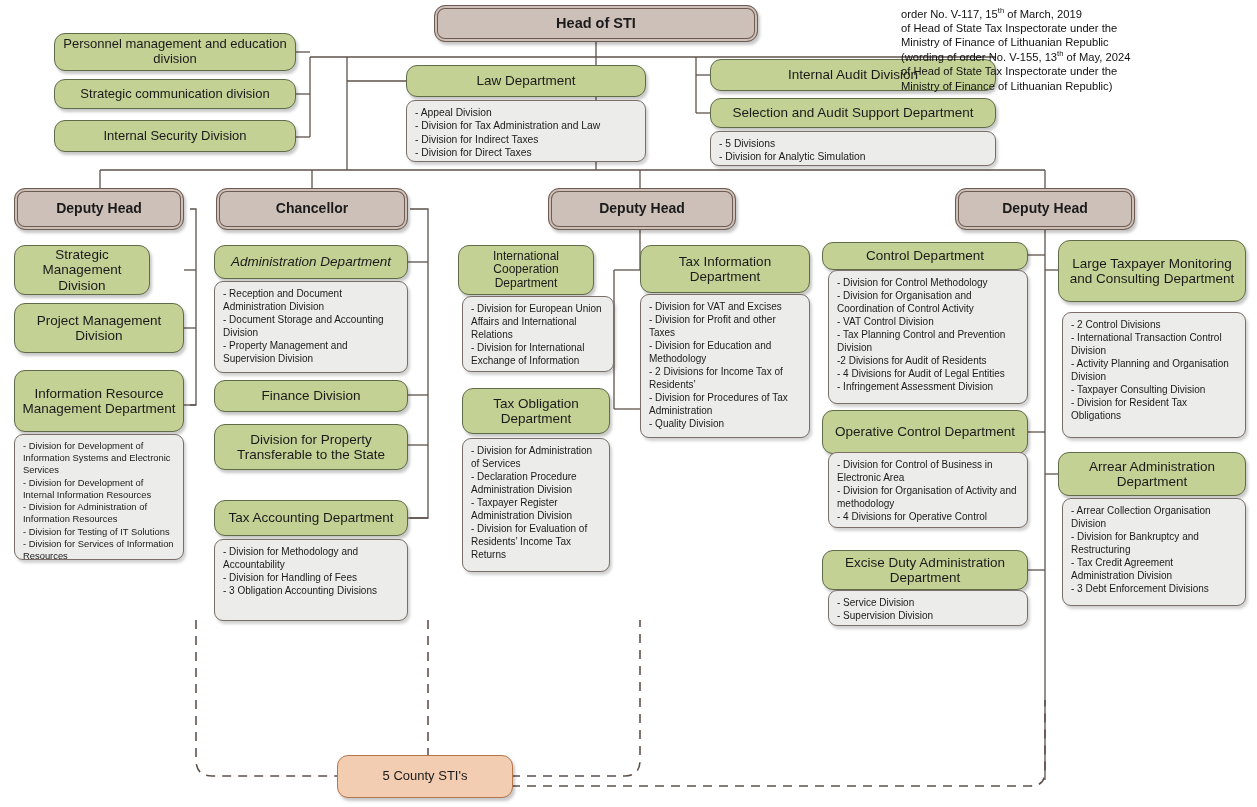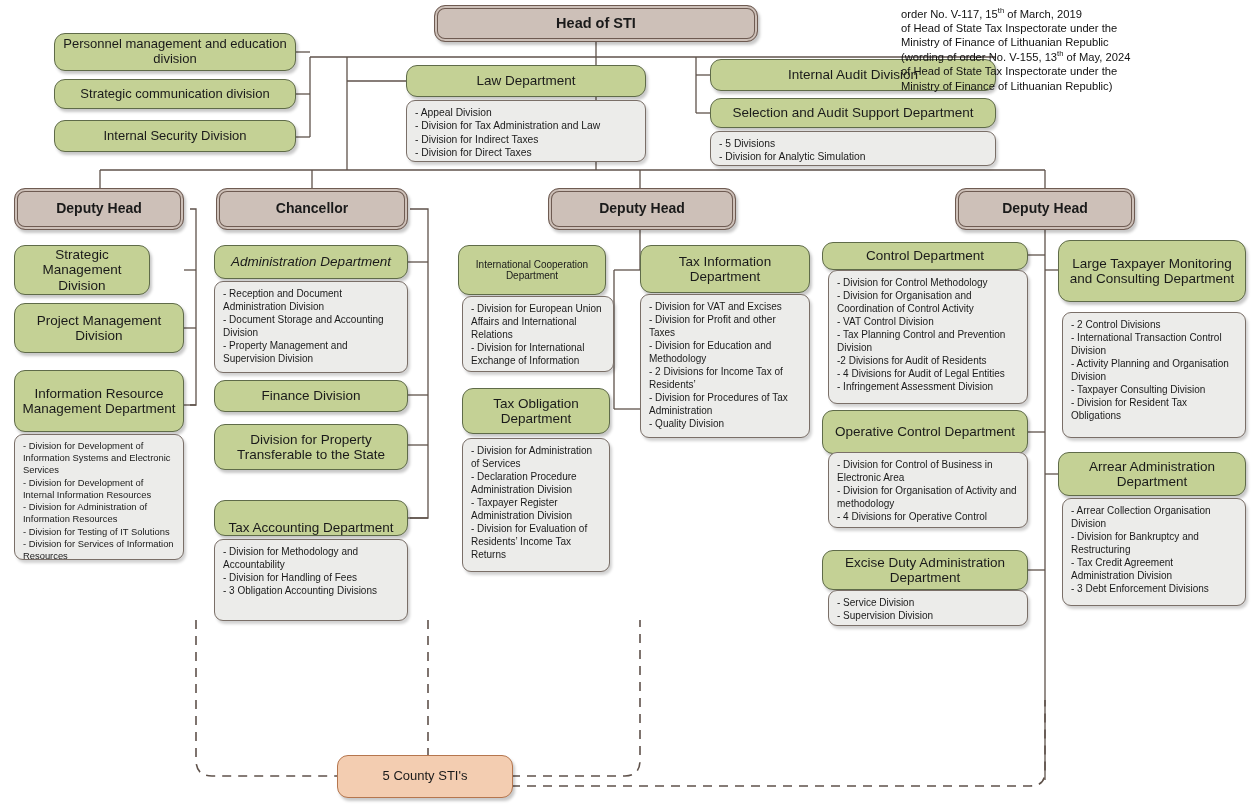--- a/index.html
+++ b/index.html
@@ -168,30 +168,30 @@
     <div>- Reception and Document Administration Division</div>
     <div>- Document Storage and Accounting Division</div>
     <div>- Property Management and Supervision Division</div>
   </div>
   <div class="node green" style="left:214px;top:380px;width:194px;height:32px;font-size:13.5px;">
     <span>Finance Division</span>
   </div>
   <div class="node green" style="left:214px;top:424px;width:194px;height:46px;font-size:13.5px;">
     <span>Division for Property Transferable to the State</span>
   </div>
-  <div class="node green" style="left:214px;top:500px;width:194px;height:36px;font-size:13.5px;align-items:flex-end;">
+  <div class="node green" style="left:214px;top:500px;width:194px;height:36px;font-size:13.5px;">
     <span>Tax Accounting Department</span>
   </div>
   <div class="sub" style="left:214px;top:539px;width:194px;height:82px;font-size:10px;">
     <div>- Division for Methodology and Accountability</div>
     <div>- Division for Handling of Fees</div>
     <div>- 3 Obligation Accounting Divisions</div>
   </div>
 
-  <div class="node green" style="left:458px;top:245px;width:148px;height:50px;font-size:10px;">
+  <div class="node green" style="left:458px;top:245px;width:136px;height:50px;font-size:12px;">
     <span>International Cooperation Department</span>
   </div>
   <div class="sub" style="left:462px;top:296px;width:152px;height:76px;font-size:10px;">
     <div>- Division for European Union Affairs and International Relations</div>
     <div>- Division for International Exchange of Information</div>
   </div>
   <div class="node green" style="left:462px;top:388px;width:148px;height:46px;font-size:13.5px;">
     <span>Tax Obligation Department</span>
   </div>
   <div class="sub" style="left:462px;top:438px;width:148px;height:134px;font-size:10px;">

